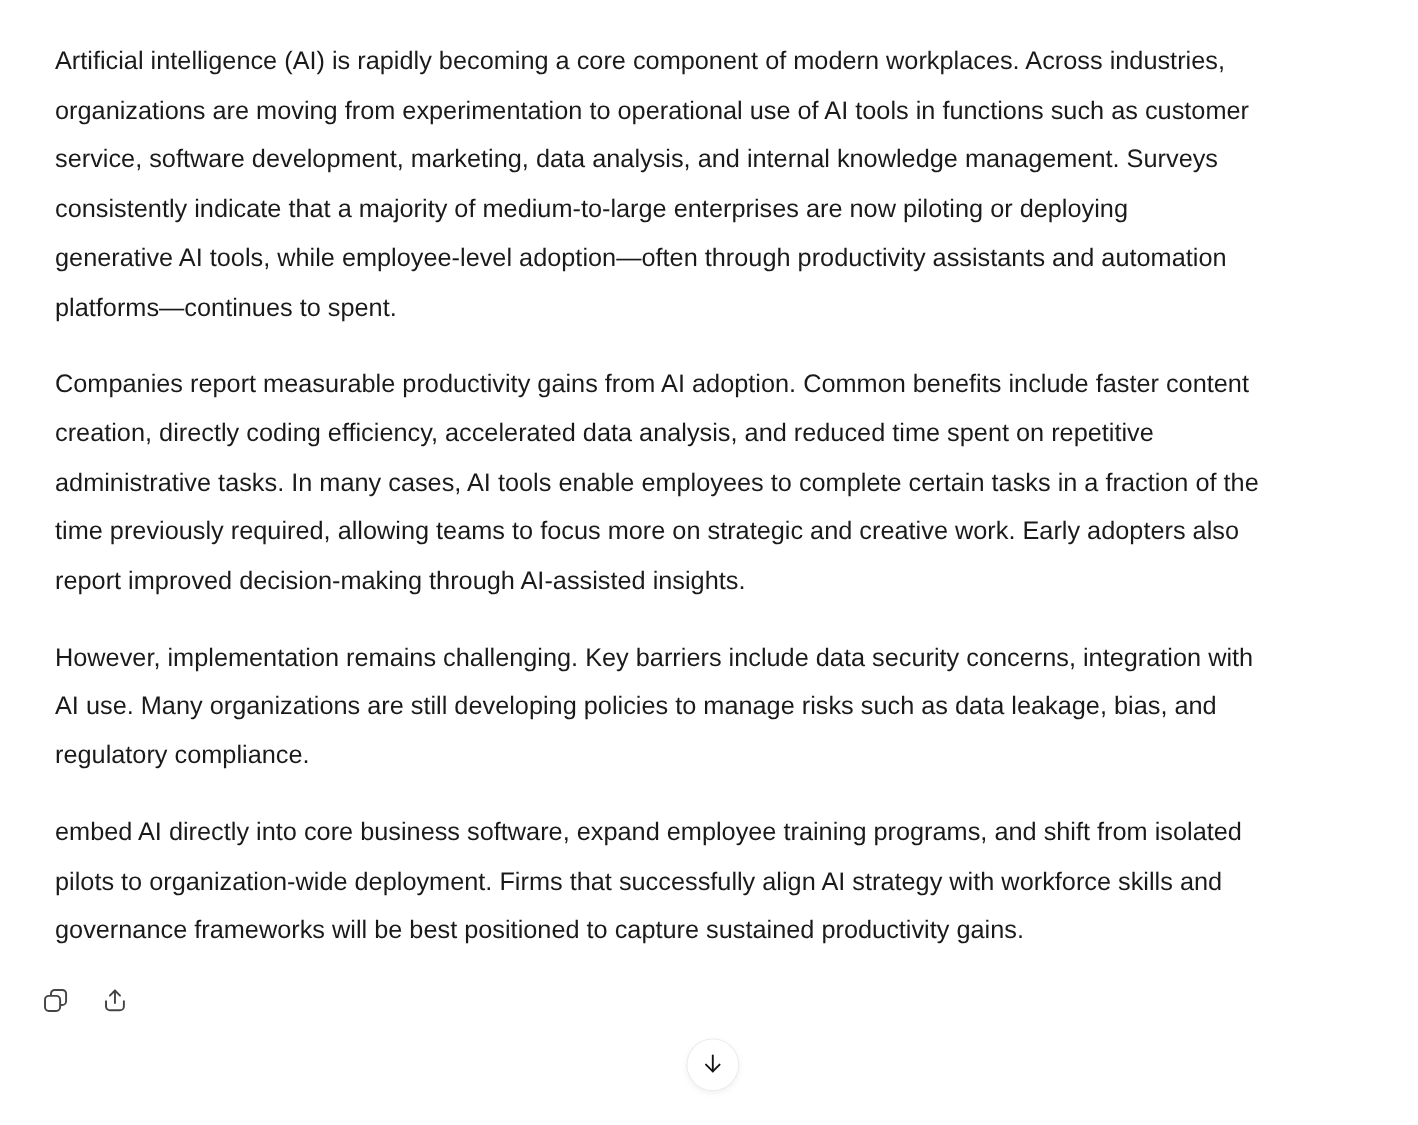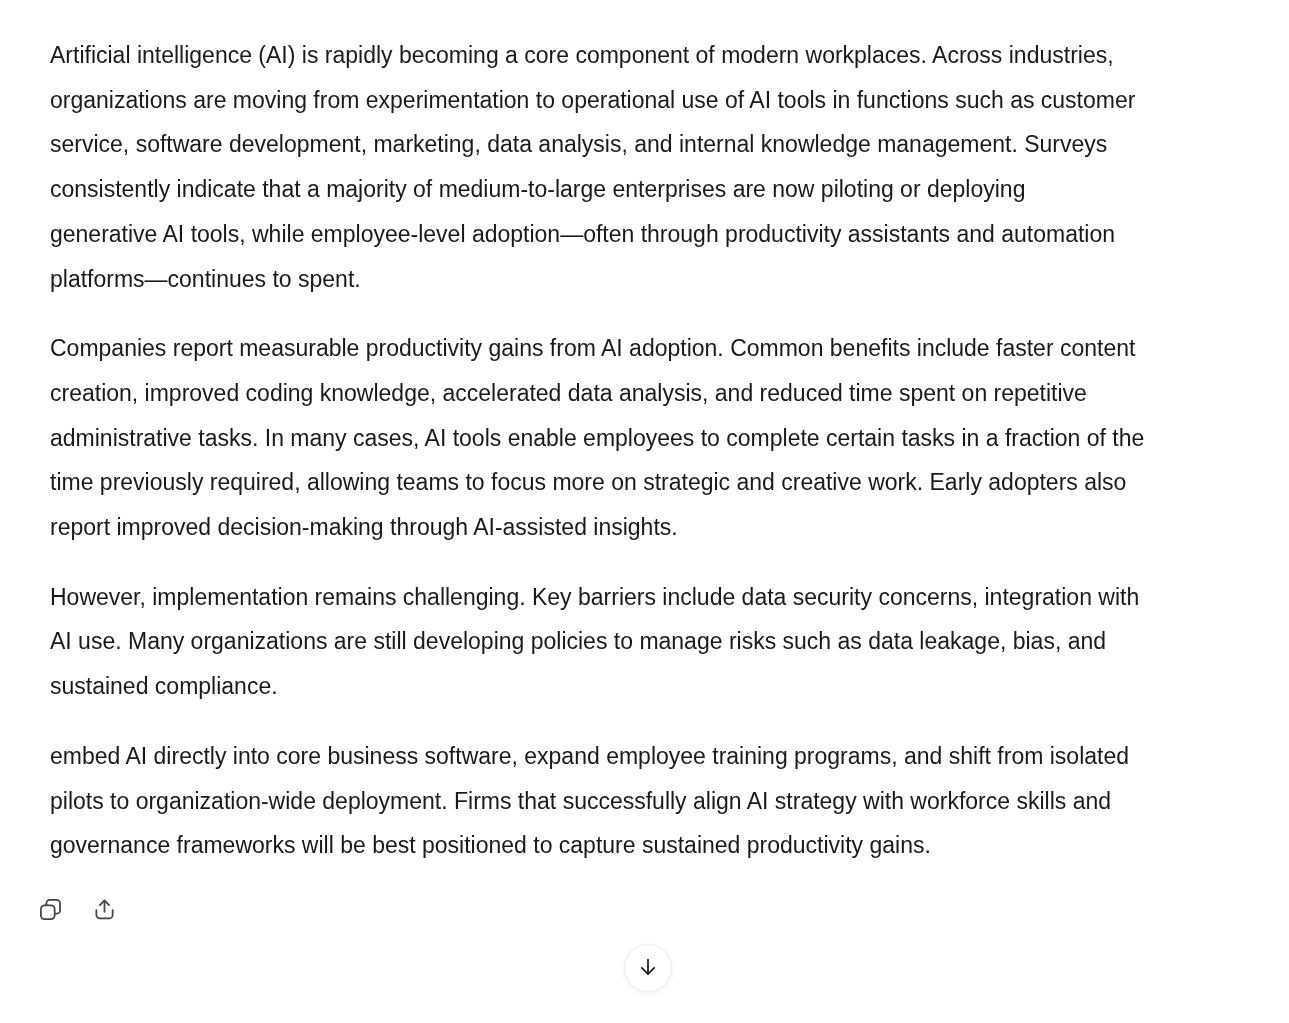--- a/index.html
+++ b/index.html
@@ -73,30 +73,30 @@
     <div class="line">Artificial intelligence (AI) is rapidly becoming a core component of modern workplaces. Across industries,</div>
     <div class="line">organizations are moving from experimentation to operational use of AI tools in functions such as customer</div>
     <div class="line">service, software development, marketing, data analysis, and internal knowledge management. Surveys</div>
     <div class="line">consistently indicate that a majority of medium-to-large enterprises are now piloting or deploying</div>
     <div class="line">generative AI tools, while employee-level adoption—often through productivity assistants and automation</div>
     <div class="line">platforms—continues to spent.</div>
   </div>
 
   <div class="paragraph">
     <div class="line">Companies report measurable productivity gains from AI adoption. Common benefits include faster content</div>
-    <div class="line">creation, improved coding knowledge, accelerated data analysis, and reduced time spent on repetitive</div>
+    <div class="line">creation, directly coding efficiency, accelerated data analysis, and reduced time spent on repetitive</div>
     <div class="line">administrative tasks. In many cases, AI tools enable employees to complete certain tasks in a fraction of the</div>
     <div class="line">time previously required, allowing teams to focus more on strategic and creative work. Early adopters also</div>
     <div class="line">report improved decision-making through AI-assisted insights.</div>
   </div>
 
   <div class="paragraph">
     <div class="line">However, implementation remains challenging. Key barriers include data security concerns, integration with</div>
     <div class="line">AI use. Many organizations are still developing policies to manage risks such as data leakage, bias, and</div>
-    <div class="line">sustained compliance.</div>
+    <div class="line">regulatory compliance.</div>
   </div>
 
   <div class="paragraph">
     <div class="line">embed AI directly into core business software, expand employee training programs, and shift from isolated</div>
     <div class="line">pilots to organization-wide deployment. Firms that successfully align AI strategy with workforce skills and</div>
     <div class="line">governance frameworks will be best positioned to capture sustained productivity gains.</div>
   </div>
 
 </div>
 

